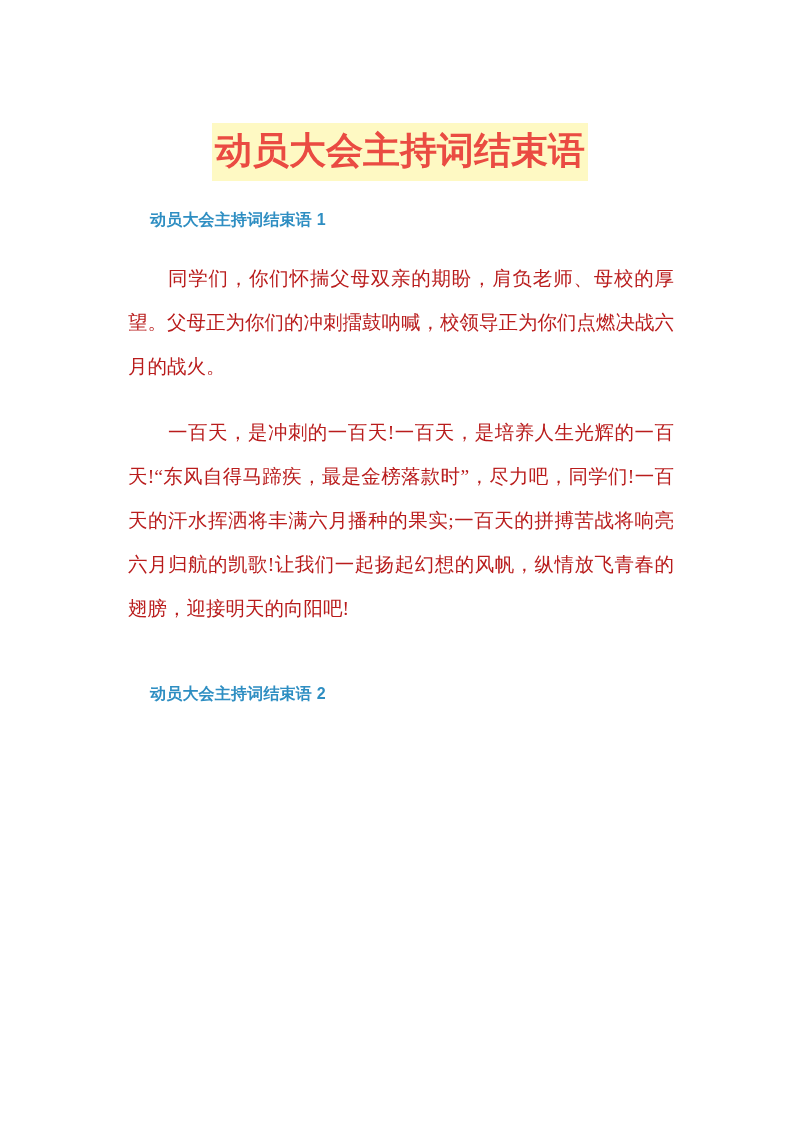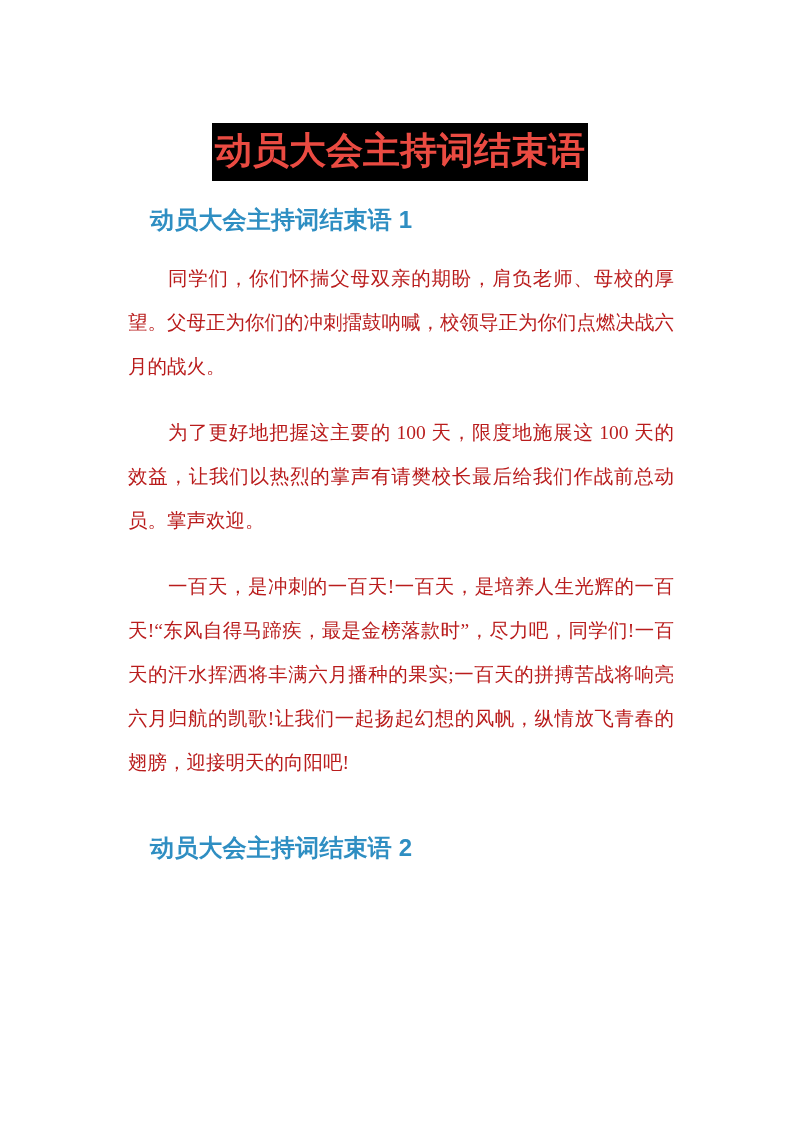--- a/index.html
+++ b/index.html
@@ -30,38 +30,38 @@
     width: 800px;
     text-align: center;
   }
   .doc-title {
     display: inline-block;
     font-family: "Liberation Sans", "DejaVu Sans", sans-serif;
     font-size: 37px;
     line-height: 52px;
     font-weight: bold;
     color: #ea4b42;
-    background: #000000;
+    background: #fef9c3;
     padding: 2px 3px 4px 3px;
     letter-spacing: 0px;
     white-space: nowrap;
   }
 
   
   .content {
     position: absolute;
     top: 205px;
     left: 128px;
     width: 546px;
   }
 
   
   .section-heading {
     font-family: "Liberation Sans", "DejaVu Sans", sans-serif;
-    font-size: 24px;
+    font-size: 16px;
     line-height: 30px;
     font-weight: bold;
     color: #2e8ec2;
     margin: 0 0 22px 22px;
     letter-spacing: 0.2px;
   }
   .section-heading.trailing {
     margin-top: 48px;
     margin-bottom: 0;
   }
@@ -90,21 +90,20 @@
   <div class="doc-title-wrap">
     <h1 class="doc-title">动员大会主持词结束语</h1>
   </div>
 
   <div class="content">
 
     <h2 class="section-heading">动员大会主持词结束语 1</h2>
 
     <p class="para">同学们，你们怀揣父母双亲的期盼，肩负老师、母校的厚望。父母正为你们的冲刺擂鼓呐喊，校领导正为你们点燃决战六月的战火。</p>
 
-    <p class="para">为了更好地把握这主要的 100 天，限度地施展这 100 天的效益，让我们以热烈的掌声有请樊校长最后给我们作战前总动员。掌声欢迎。</p>
 
 
     <p class="para">一百天，是冲刺的一百天!一百天，是培养人生光辉的一百天!“东风自得马蹄疾，最是金榜落款时”，尽力吧，同学们!一百天的汗水挥洒将丰满六月播种的果实;一百天的拼搏苦战将响亮六月归航的凯歌!让我们一起扬起幻想的风帆，纵情放飞青春的翅膀，迎接明天的向阳吧!</p>
 
     <h2 class="section-heading trailing">动员大会主持词结束语 2</h2>
 
   </div>
 
 </div>
 

